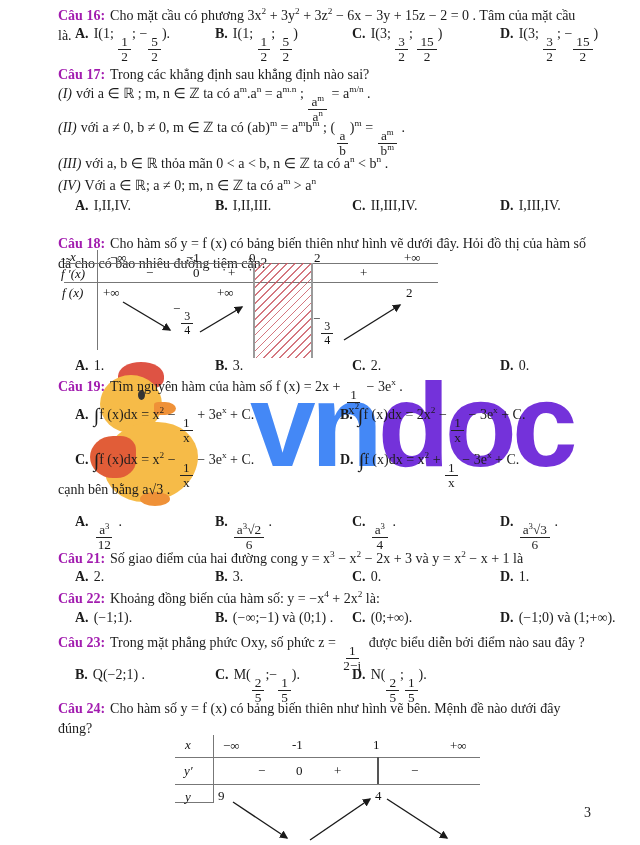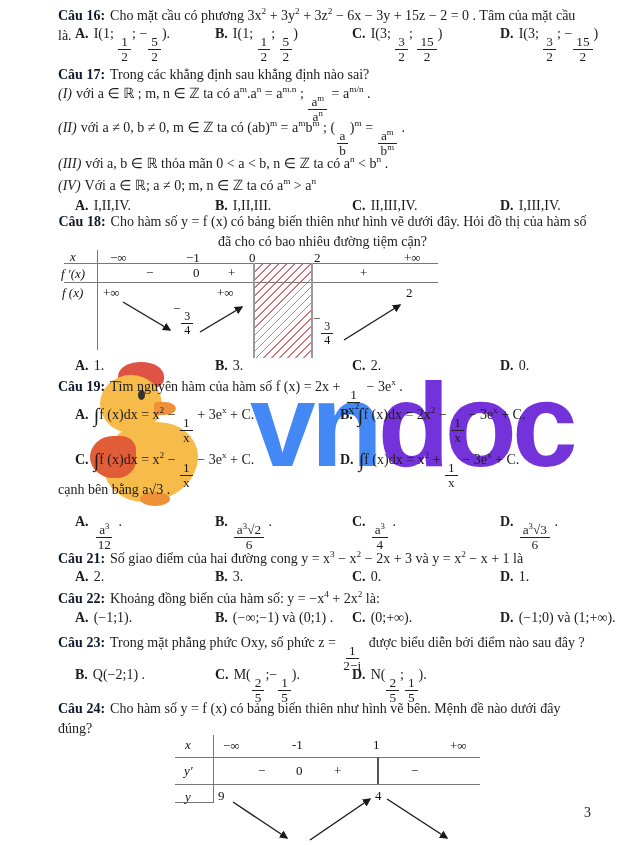--- a/index.html
+++ b/index.html
@@ -18,21 +18,21 @@
   .wm-chick div{position:absolute;}
   .ck-comb{left:30px; top:0; width:46px; height:28px; background:#dd4a3a; border-radius:50% 50% 40% 40%;}
   .ck-head{left:12px; top:13px; width:62px; height:58px; background:#f6b83f; border-radius:50%;}
   .ck-eye{left:50px; top:28px; width:7px; height:10px; background:#2a2a2a; border-radius:50%;}
   .ck-beak{left:66px; top:40px; width:22px; height:13px; background:#ef8c2e; border-radius:30% 70% 70% 30%;}
   .ck-body{left:16px; top:60px; width:94px; height:80px; background:#f6b83f; border-radius:55% 45% 60% 45%;}
   .ck-wing{left:2px; top:74px; width:46px; height:42px; background:#e0552e; border-radius:60% 40% 50% 60%;}
   .ck-foot{left:52px; top:130px; width:30px; height:14px; background:#ef8c2e; border-radius:50%;}
   
   .q{position:absolute; left:58px; width:529px; font-size:14px; line-height:20px; z-index:1;}
-  .qlabel{font-weight:bold; color:#0f172a; margin-right:5px;margin-top:28px;}
+  .qlabel{font-weight:bold; color:#a21caf; margin-right:5px;margin-top:28px;}
   .skey{font-style:italic; margin-right:4px;}
   .opts{position:absolute; left:58px; width:530px; box-sizing:border-box; padding-left:17px;
         display:grid; grid-template-columns:140px 137px 148px 1fr; font-size:14px; z-index:1;}
   .opts2{grid-template-columns:265px 1fr; row-gap:6px;}
   .opt{white-space:nowrap;}
   .key{font-weight:bold; margin-right:5px;}
   
   .fr{display:inline-flex; flex-direction:column; align-items:center; vertical-align:-0.6em;
       line-height:1.08; margin:0 1px; font-size:0.95em; text-align:center;}
   .fr .nu{display:block; border-bottom:1px solid #222; padding:0 3px;}
@@ -120,21 +120,21 @@
         </span> .</span></div>
   <div class="q" style="top:154px;"><span class="skey">(III)</span><span>với a, b ∈ ℝ thỏa mãn 0 &lt; a &lt; b, n ∈ ℤ ta có a<sup>n</sup> &lt; b<sup>n</sup> .</span></div>
   <div class="q" style="top:176px;"><span class="skey">(IV)</span><span>Với a ∈ ℝ; a ≠ 0; m, n ∈ ℤ ta có a<sup>m</sup> &gt; a<sup>n</sup></span></div>
   <div class="opts" style="top:198px;">
     <span class="opt"><b class="key">A.</b><span>I,II,IV.</span></span>
     <span class="opt"><b class="key">B.</b><span>I,II,III.</span></span>
     <span class="opt"><b class="key">C.</b><span>II,III,IV.</span></span>
     <span class="opt"><b class="key">D.</b><span>I,III,IV.</span></span>
   </div>
 
-  <div class="q" style="top:212px;text-align:center;">
+  <div class="q" style="top:234px;">
     <div><span class="qlabel">Câu 18:</span><span>Cho hàm số y = f (x) có bảng biến thiên như hình vẽ dưới đây. Hỏi đồ thị của hàm số</span></div>
     <div>đã cho có bao nhiêu đường tiệm cận?</div>
   </div>
 
   <div class="vt" style="left:56px; top:250px; width:382px; height:108px;">
     <div class="hl" style="left:8px; top:13px; width:374px;"></div>
     <div class="hl" style="left:8px; top:32px; width:374px;"></div>
     <div class="vl" style="left:41px; top:0; height:100px;"></div>
     <span class="cell it" style="left:14px; top:0;">x</span>
     <span class="cell" style="left:54px; top:1px;">−∞</span>

